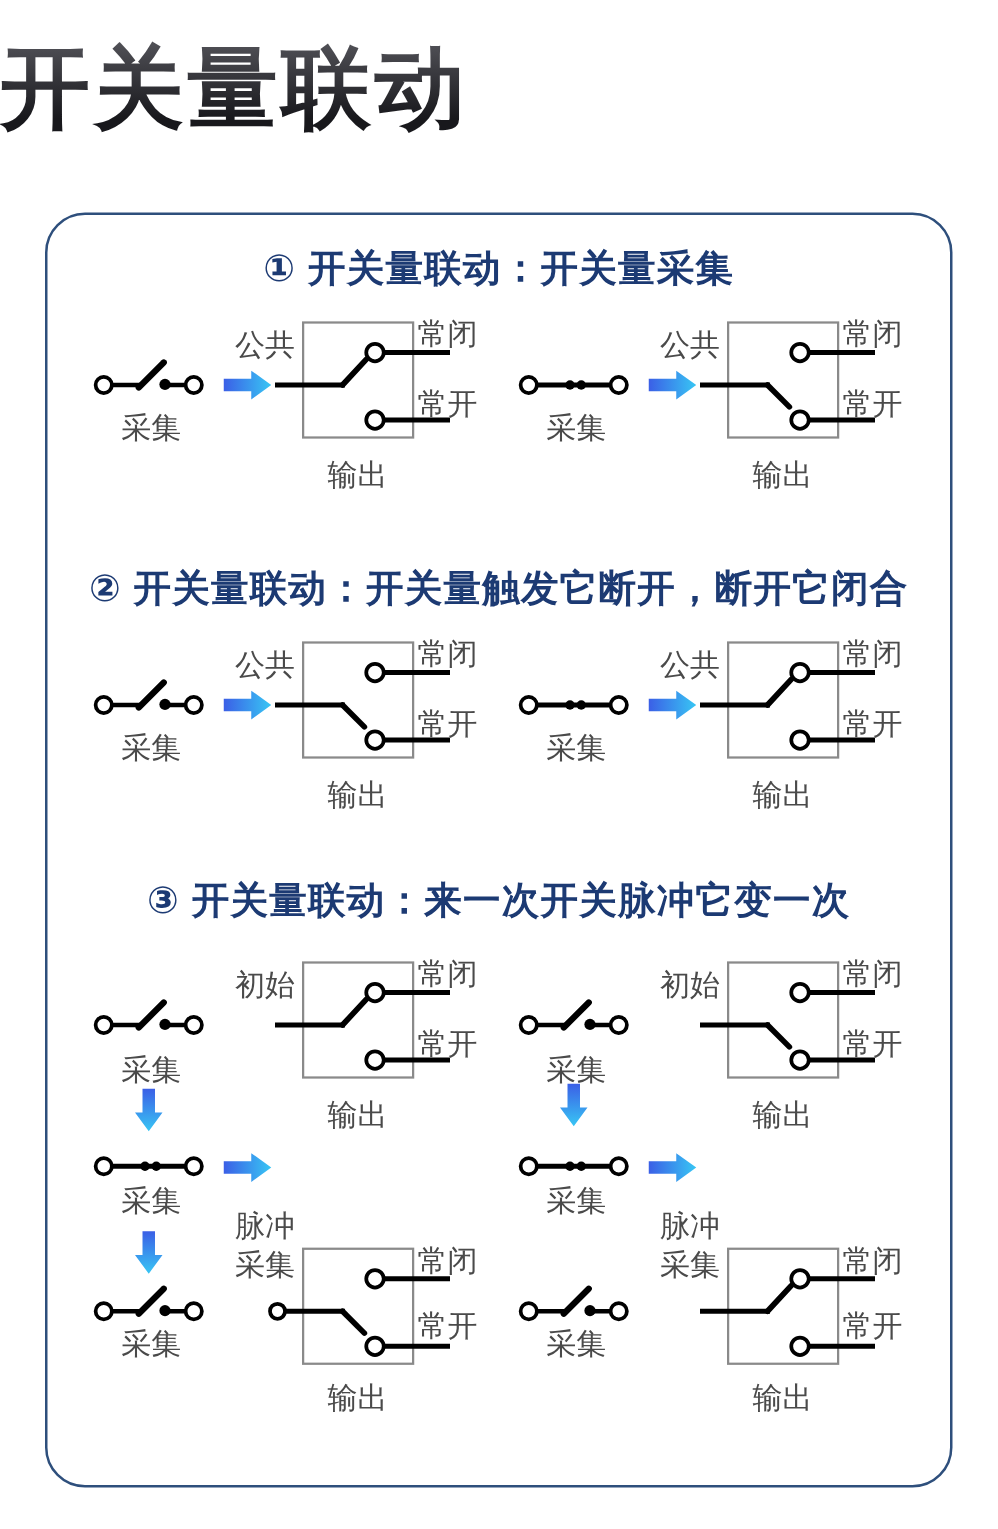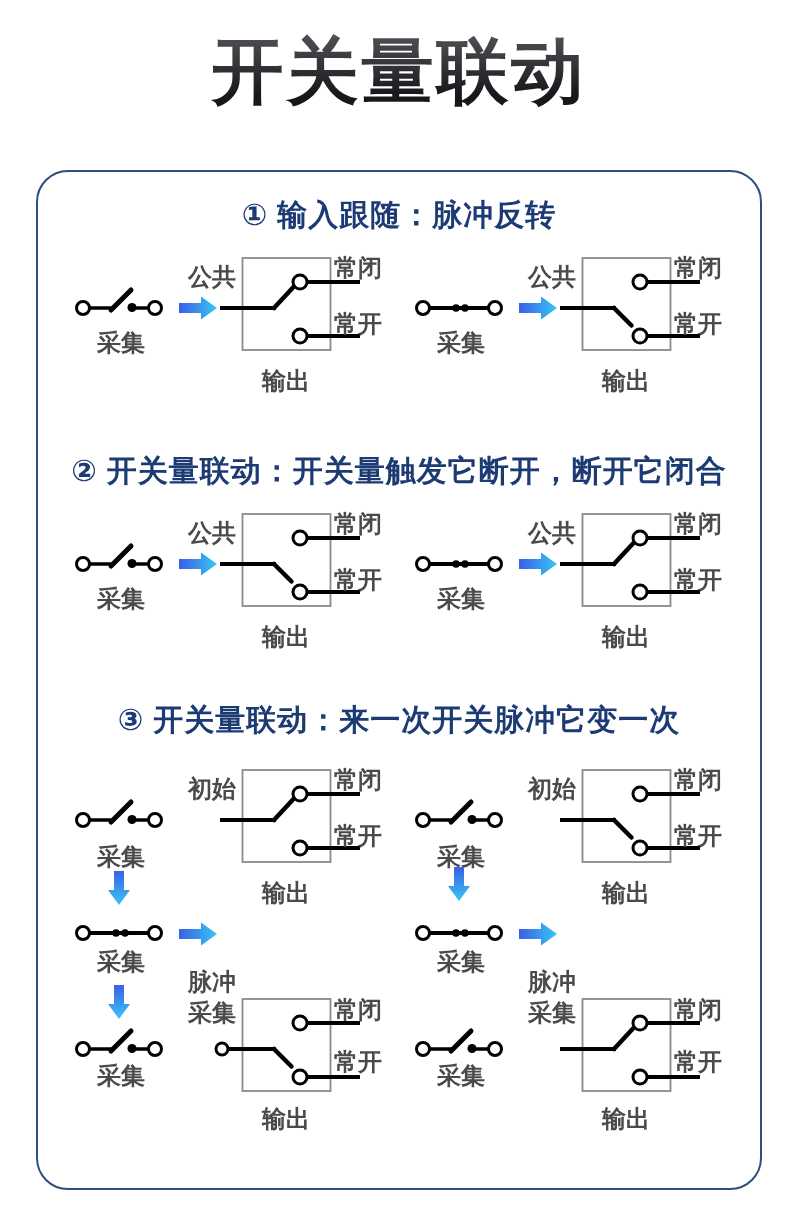--- a/index.html
+++ b/index.html
@@ -1,29 +1,29 @@
 <!DOCTYPE html>
 <html><head>
 <meta charset="utf-8">
 <style>
   *{margin:0;padding:0;box-sizing:border-box}
   html,body{background:#fff}
   body{font-family:"Liberation Sans","DejaVu Sans",sans-serif}
   .canvas{position:relative;width:798px;height:1223px;background:#fff;overflow:hidden}
-  .title{position:absolute;top:30px;left:0;width:100%;text-align:center;
+  .title{position:absolute;top:30px;left:0;width:100%;text-align:left;
          font-size:72px;font-weight:900;letter-spacing:3px;color:#26262a;line-height:1.15}
   @supports ((-webkit-background-clip:text)){
     .title{background:linear-gradient(180deg,#54545a 0%,#18181c 78%);
            -webkit-background-clip:text;-webkit-text-fill-color:transparent}
   }
   .frame{position:absolute;left:36px;top:170px;width:726px;height:1020px;
          border:2.5px solid #2e4f7c;border-radius:32px}
   .heading{position:absolute;left:0;width:100%;text-align:center;
            font-size:30px;font-weight:700;color:#1c3a73;letter-spacing:1px;white-space:nowrap}
-  .lbl{position:absolute;font-size:24px;font-weight:700;color:#4a4a4a;
+  .lbl{position:absolute;font-size:24px;font-weight:400;color:#4a4a4a;
        line-height:31px;white-space:nowrap}
   .tc{text-align:center}
   .w52{width:52px}
   .w72{width:72px}
   .ic{position:absolute}
 </style>
 </head>
 <body>
 
 <svg width="0" height="0" style="position:absolute" aria-hidden="true">
@@ -77,21 +77,21 @@
     <path id="sym-arrow-right" d="M1,8 L23,8 L23,1.5 L39,13 L23,24.5 L23,18 L1,18 Z" fill="url(#gR)"></path>
     <path id="sym-arrow-down" d="M7,1 L17,1 L17,20 L23,20 L12,35 L1,20 L7,20 Z" fill="url(#gD)"></path>
   </defs>
 </svg>
 
 <div class="canvas">
 
   <div class="title">开关量联动</div>
   <div class="frame"></div>
 
-  <div class="heading" style="top:195px">① 输入跟随：脉冲反转</div>
+  <div class="heading" style="top:195px">① 开关量联动：开关量采集</div>
 
   <svg class="ic" width="92" height="34" style="left:74px;top:284px">
       <use href="#sym-sw-open"></use>
     </svg>
   <div class="lbl w52 tc" style="left:95px;top:327px">采集</div>
   <svg class="ic" width="40" height="26" style="left:178px;top:295px">
       <use href="#sym-arrow-right"></use>
     </svg>
   <div class="lbl" style="left:188px;top:261px">公共</div>
   <svg class="ic" width="150" height="104" style="left:214px;top:254px">

